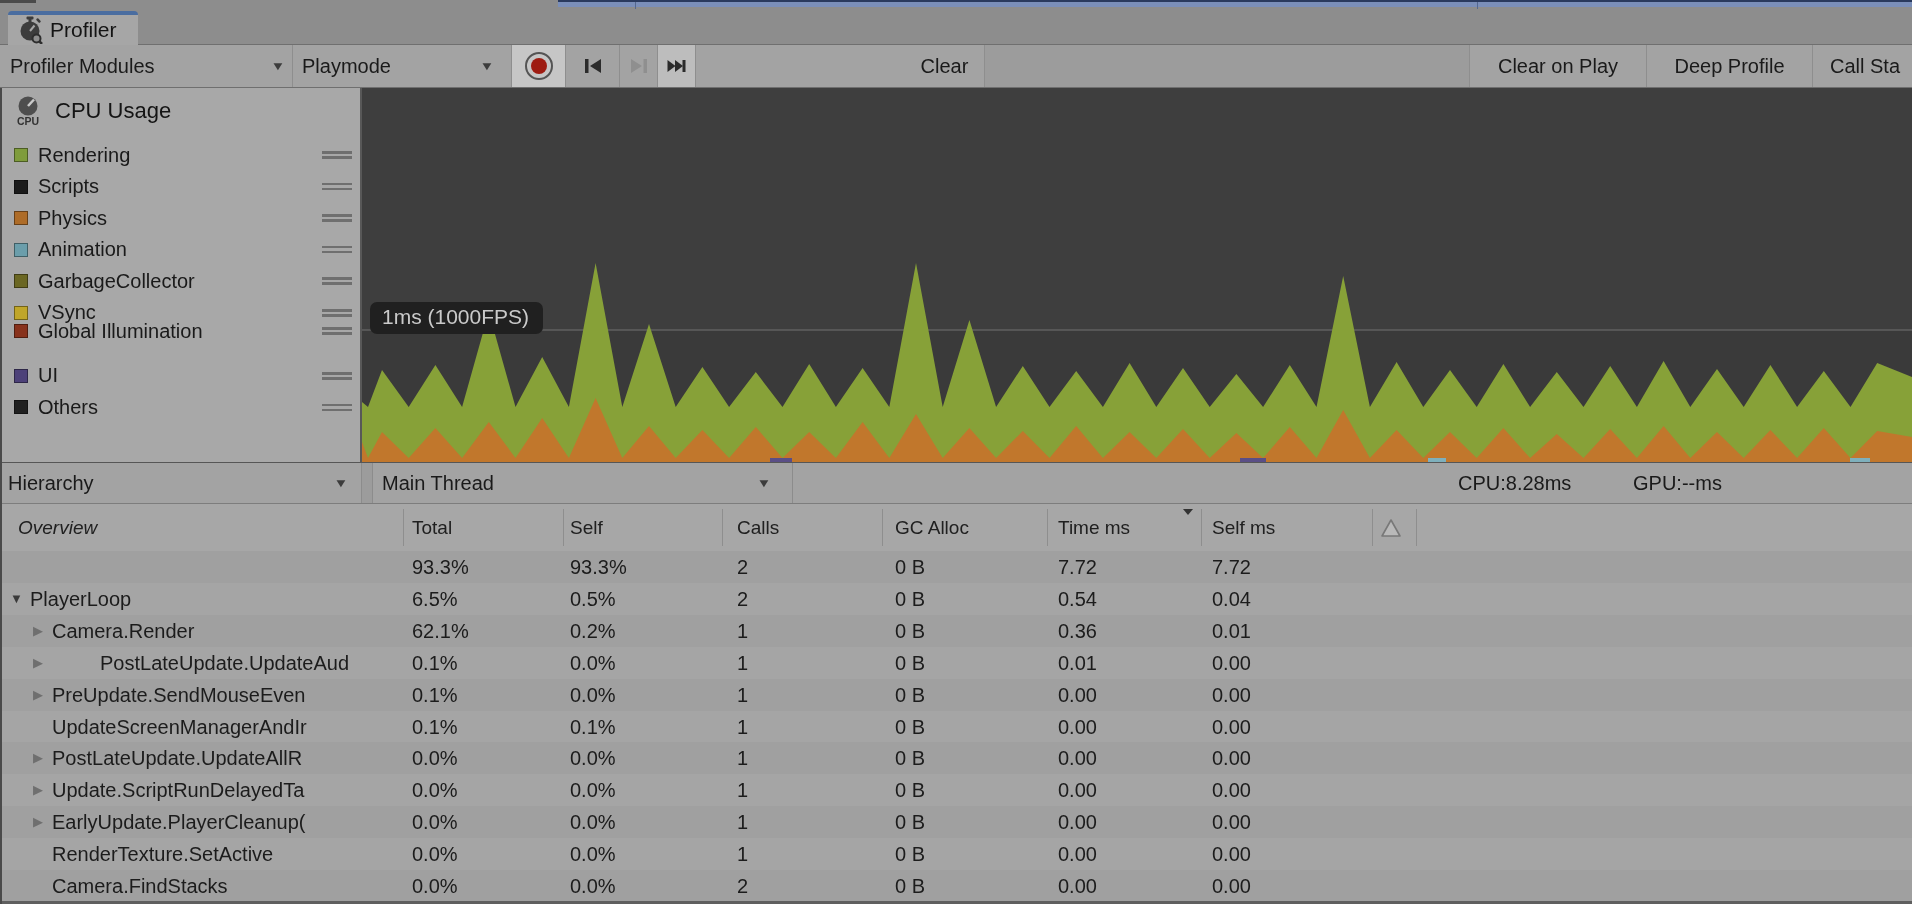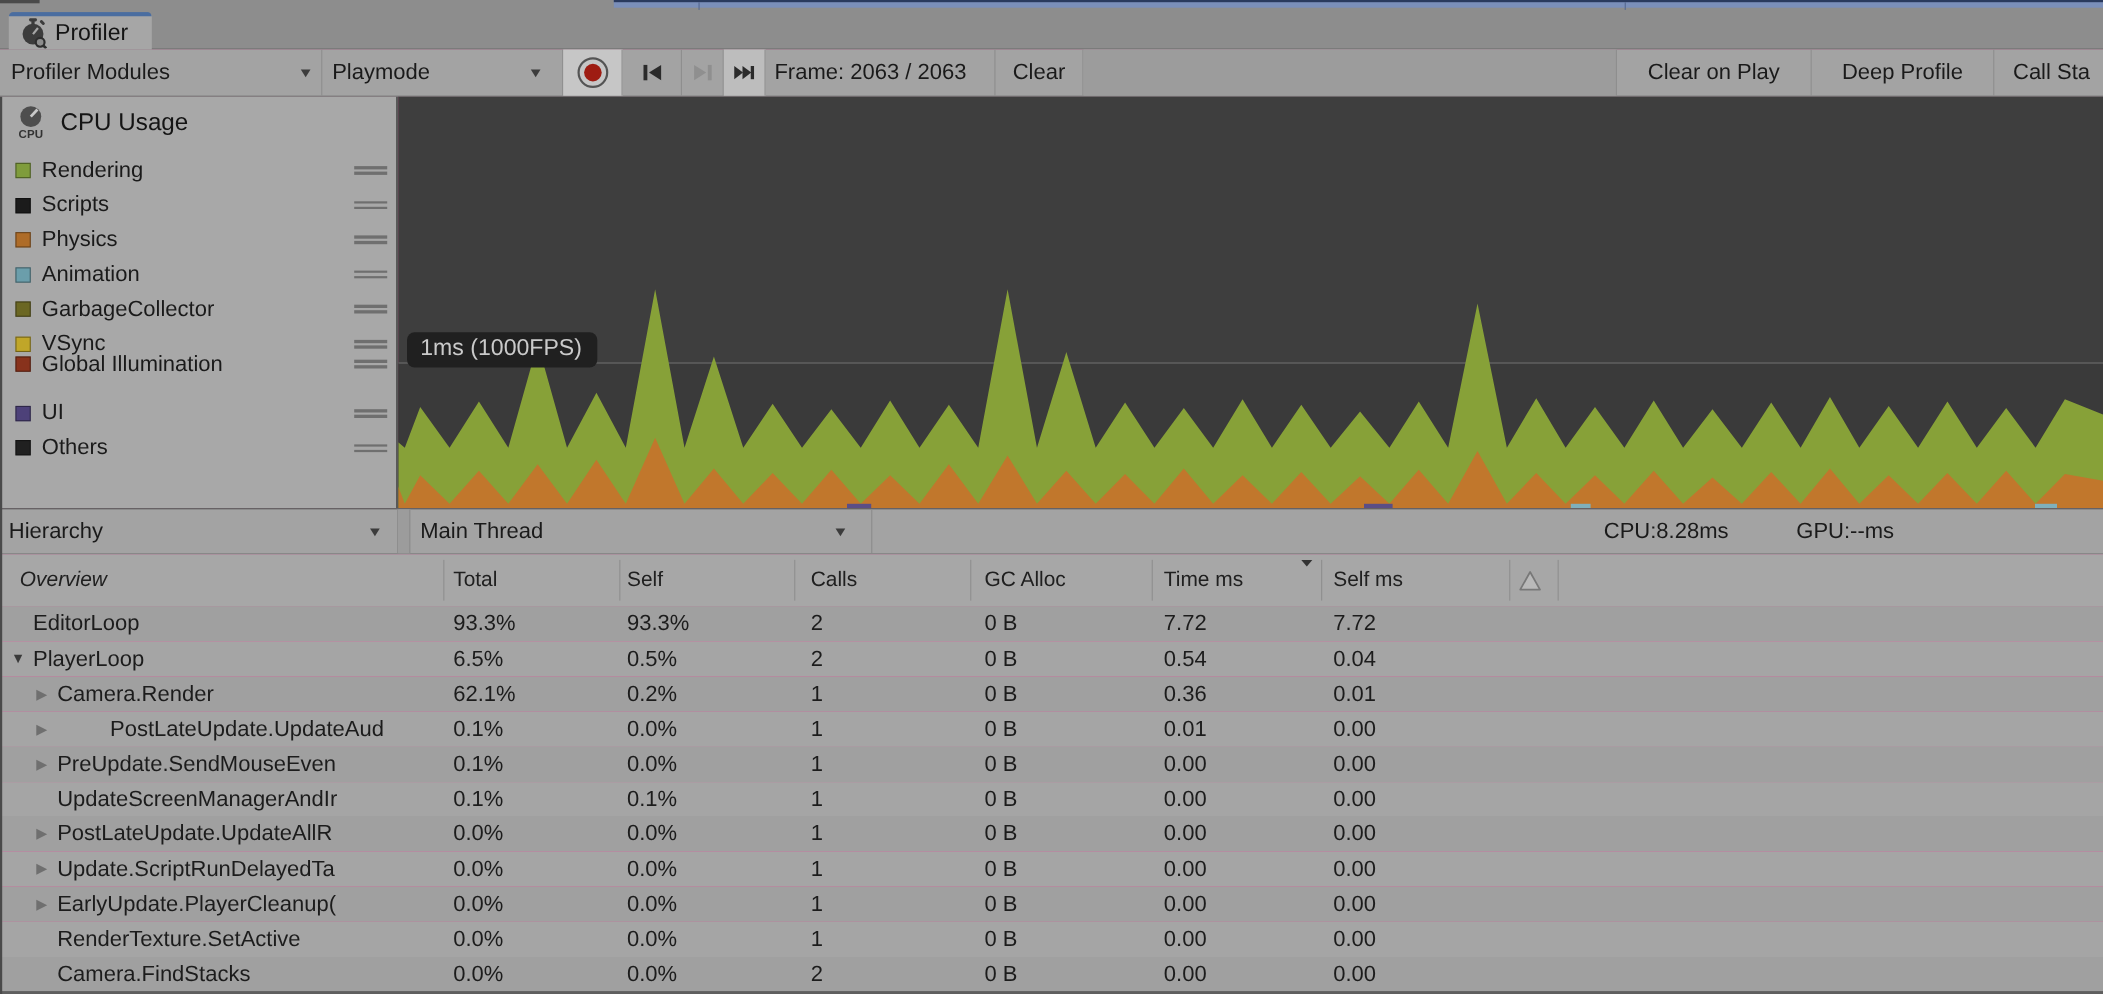--- a/index.html
+++ b/index.html
@@ -1,17 +1,17 @@
 <!DOCTYPE html>
 <html><head>
 <meta charset="utf-8">
 <style>
   html,body{margin:0;padding:0;background:#6e6e6e;}
   .screen{position:relative;width:1912px;height:904px;overflow:hidden;
-          font-family:"Liberation Sans",sans-serif;color:#1a1a1a;background:#ec4899;
+          font-family:"Liberation Sans",sans-serif;color:#1a1a1a;background:#ef4444;
           -webkit-font-smoothing:antialiased;}
   .screen *{box-sizing:border-box;}
 
   
   .tabbar{position:absolute;left:0;top:0;width:1912px;height:45px;background:#8d8d8d;border-bottom:1px solid #6f6f6f;}
   .topleft-dark{position:absolute;left:0;top:0;width:36px;height:3px;background:#4a4a4a;}
   .blue-strip{position:absolute;left:558px;top:0;width:1354px;height:7px;background:#7b8fb9;border-top:2px solid #2a3a5e;}
   .bsep{position:absolute;top:0;width:1px;height:7px;background:#55688f;}
   .tab{position:absolute;left:8px;top:11px;width:130px;height:34px;background:#a6a6a6;
        border-top:4px solid #4a6da0;border-radius:4px 4px 0 0;display:flex;align-items:center;gap:7px;padding-left:9px;}
@@ -113,23 +113,20 @@
         <path d="M3 2 L14 9 L3 16 Z"></path>
           <rect x="15.5" y="2" width="3.5" height="14"></rect>
       </svg>
     </div>
     <div class="tbtn center" style="left:658px;width:38px;background:#bdbdbd">
       <svg width="22" height="18" viewBox="0 0 22 18" fill="#2b2b2b">
         <path d="M1.5 3 L9.5 9 L1.5 15 Z"></path>
           <path d="M9 3 L17 9 L9 15 Z"></path>
           <rect x="16.5" y="3" width="3" height="12"></rect>
       </svg>
-    </div>
-    <div class="tbtn" style="left:696px;width:209px;padding-left:8px">
-      <span class="lbl">Frame: 2063 / 2063</span>
     </div>
     <div class="tbtn center" style="left:905px;width:80px">
       <span class="lbl">Clear</span>
     </div>
     <div class="tbtn gap-seg" style="left:985px;width:485px"></div>
     <div class="tbtn center" style="left:1470px;width:177px">
       <span class="lbl">Clear on Play</span>
     </div>
     <div class="tbtn center" style="left:1647px;width:166px">
       <span class="lbl">Deep Profile</span>
@@ -272,21 +269,20 @@
       <i class="hsep" style="left: 1201px;"></i>
       <i class="hsep" style="left: 1372px;"></i>
       <i class="hsep" style="left: 1416px;"></i>
       <span class="sort-caret" style="left: 1183px; top: 5px;"></span>
       <svg width="22" height="20" viewBox="0 0 22 20" style="position: absolute; left: 1380px; top: 14px;">
         <path d="M11 2 L20 18 L2 18 Z" fill="#b9b9b9" stroke="#787878" stroke-width="1.6" stroke-linejoin="round"></path>
       </svg>
     </div>
   <div class="tbody" id="tbody">
       <div class="trow" style="top: 0px; background: rgb(160, 160, 160);">
-        <span class="cell name-cell" style="left: 30px; width: 373px;">EditorLoop</span>
         <span class="cell" style="left: 412px;">93.3%</span>
         <span class="cell" style="left: 570px;">93.3%</span>
         <span class="cell" style="left: 737px;">2</span>
         <span class="cell" style="left: 895px;">0 B</span>
         <span class="cell" style="left: 1058px;">7.72</span>
         <span class="cell" style="left: 1212px;">7.72</span>
       </div>
       <div class="trow" style="top: 32px; background: rgb(165, 165, 165);">
         <span class="arrow exp" style="left: 10px;">▼</span>
         <span class="cell name-cell" style="left: 30px; width: 373px;">PlayerLoop</span>

